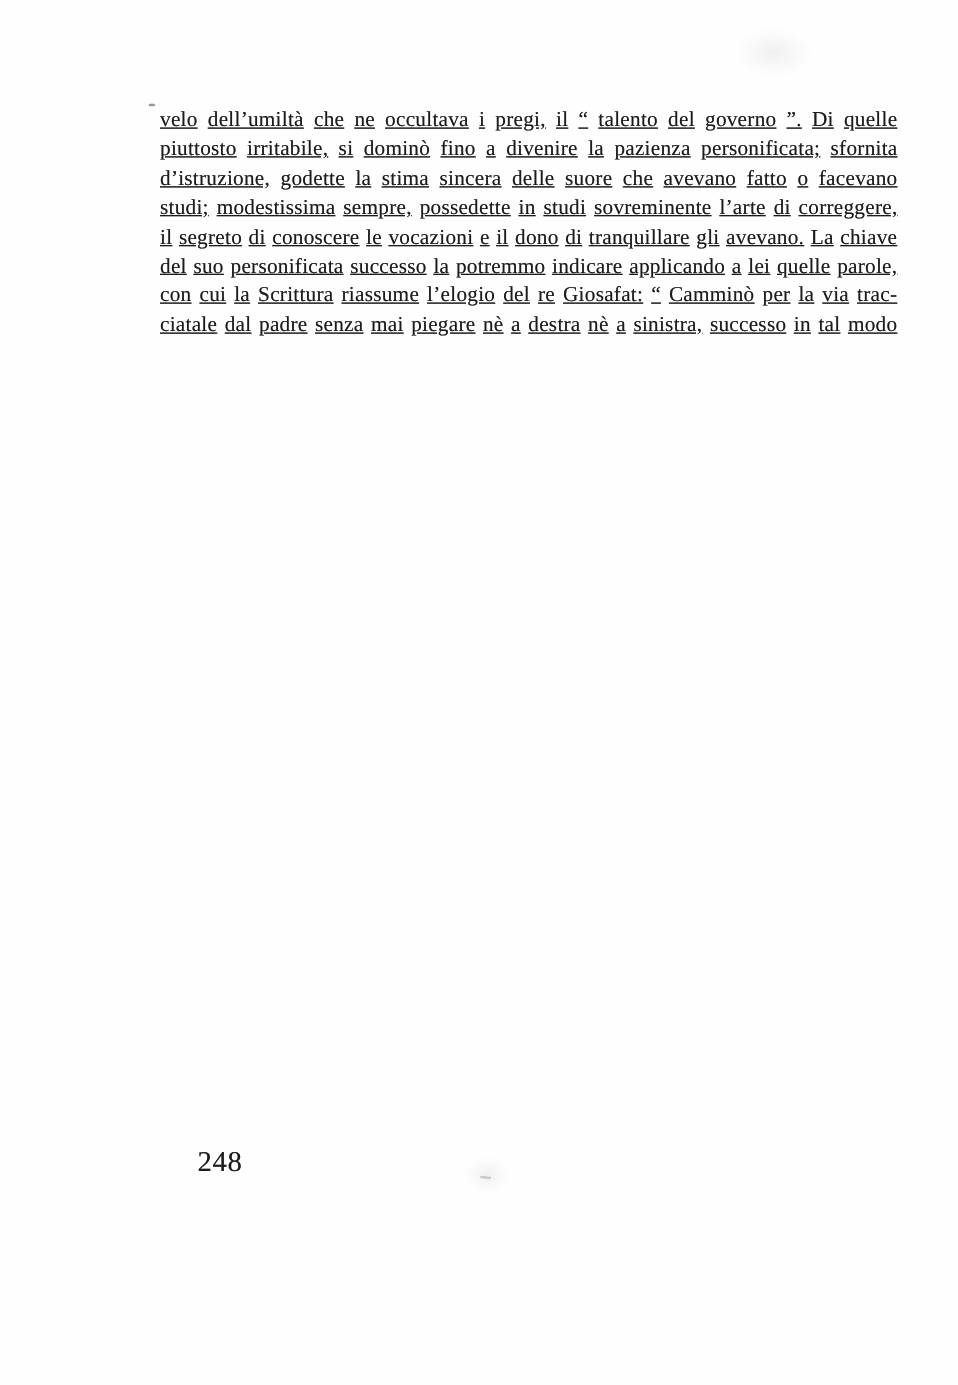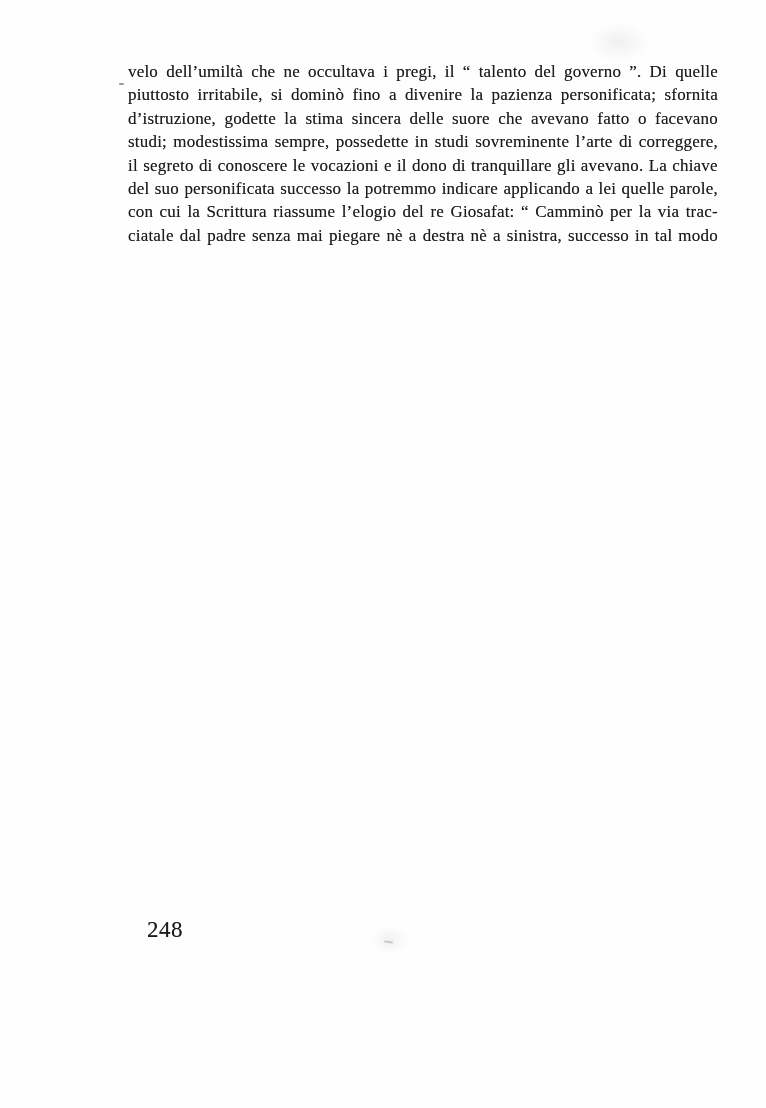--- a/index.html
+++ b/index.html
@@ -11,43 +11,44 @@
     position: relative;
     width: 766px;
     height: 1108px;
     background: #fefefe;
     overflow: hidden;
     font-family: "Liberation Serif", serif;
   }
   .text-block {
     position: absolute;
     left: 128px;
-    top: 60px;
+    top: 84px;
     width: 590px;
     color: #1c1c1c;
     font-size: 17px;
     line-height: 23.4px;
     letter-spacing: 0.2px;
     text-shadow: 0 0 0.5px rgba(25,25,25,0.55);
+    text-decoration: underline;
   }
   .line {
     display: flex;
     justify-content: space-between;
     height: 23.4px;
     overflow: visible;
   }
   .line span { white-space: pre; }
   .line.last {
     display: block;
     text-align: left;
     word-spacing: 2px;
   }
   .page-number {
     position: absolute;
-    left: 147px;
+    left: 158px;
     top: 916px;
     color: #1b1b1b;
     font-size: 23px;
     line-height: 28px;
     letter-spacing: 0.5px;
     text-shadow: 0 0 0.5px rgba(25,25,25,0.5);
   }
   
   .smudge-top-right {
     position: absolute;

